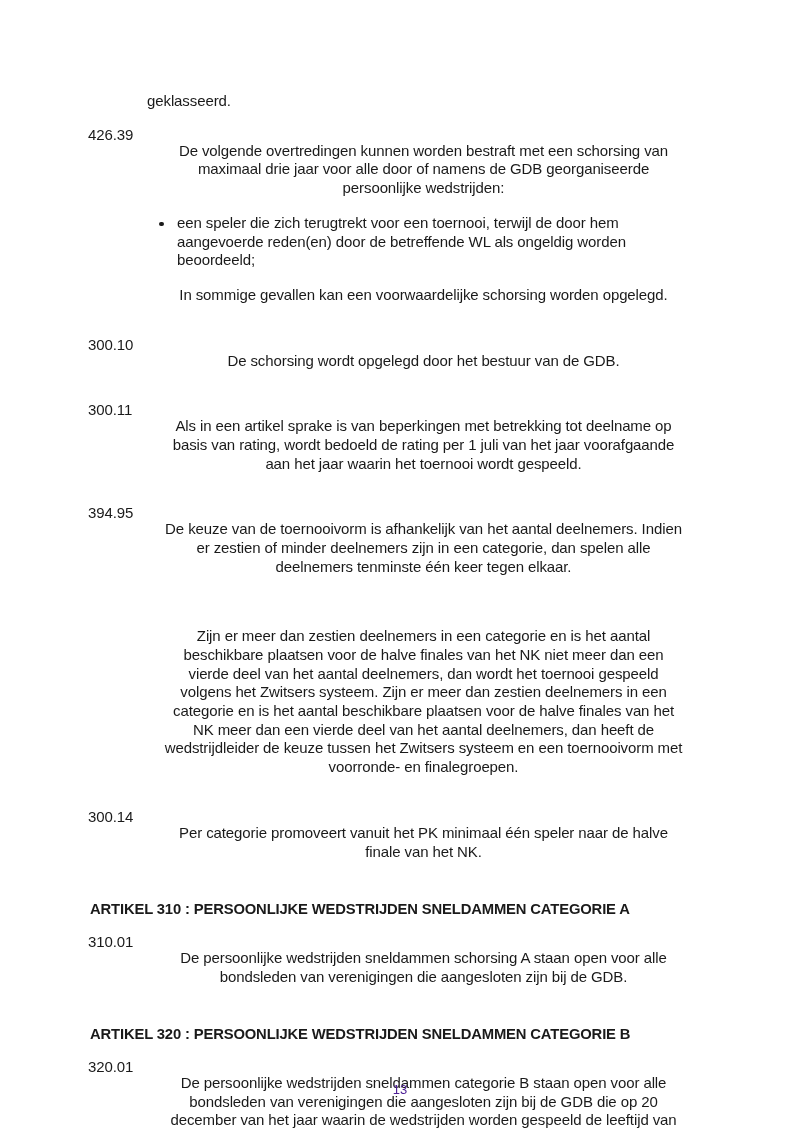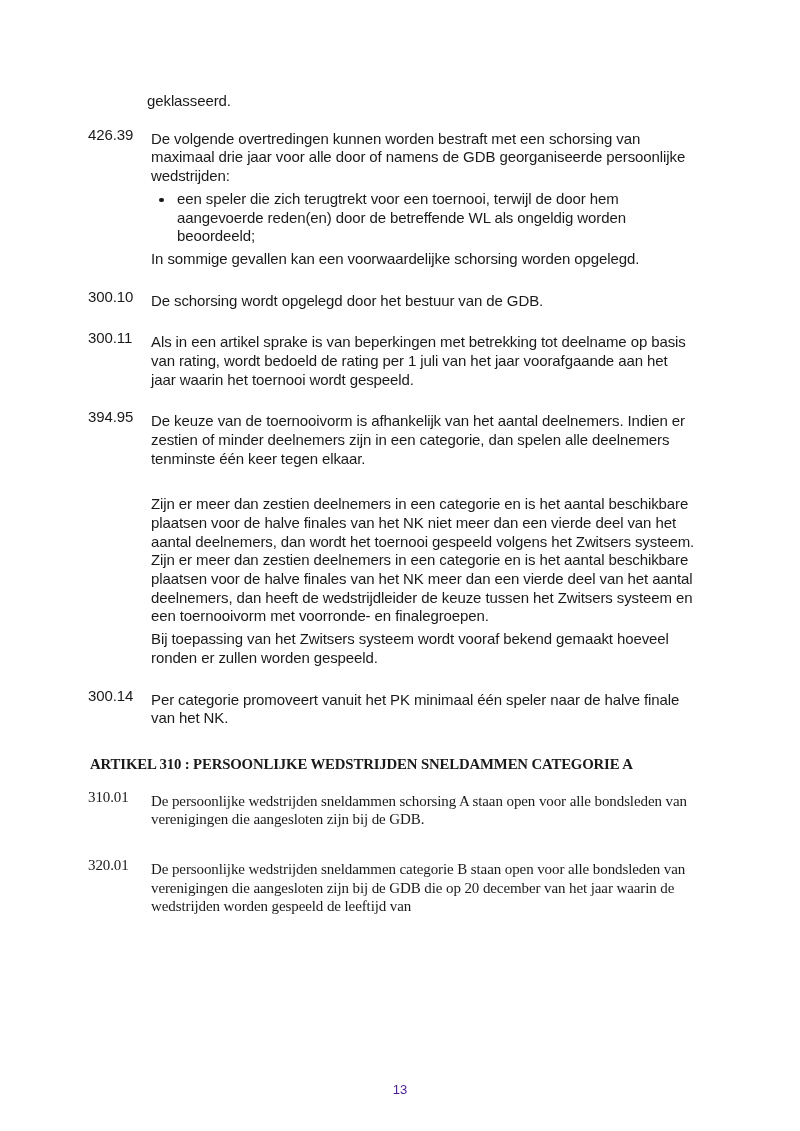--- a/index.html
+++ b/index.html
@@ -42,21 +42,22 @@
   .clause-num {
     flex: 0 0 59px;
     width: 59px;
     white-space: nowrap;
   }
   .clause-body {
     flex: 1 1 auto;
     min-width: 0;
   }
   .clause-body p {
-    margin: 4px;
+    margin: 16px;
+    text-align: center;
   }
   .clause-body p + p {
     margin-top: 0;
   }
   .spacer-line {
     height: 18.7px;
   }
 
   
   .plain-indent {
@@ -87,21 +88,20 @@
   
   .article-heading {
     font-weight: bold;
     font-size: 14.8px;
     line-height: 18.7px;
     letter-spacing: -0.15px;
     margin: 0 0 14px 2px;
   }
   .heading-block {
     margin-top: 23px;
-    font-family: Liberation Serif, serif;
   }
 
   
   .page-number {
     position: absolute;
     left: 0;
     right: 0;
     top: 1082px;
     text-align: center;
     font-size: 13px;
@@ -144,21 +144,20 @@
       </div>
     </div>
 
 
     <div class="clause">
       <div class="doc-text clause-num">394.95</div>
       <div class="doc-text clause-body">
         <p>De keuze van de toernooivorm is afhankelijk van het aantal deelnemers. Indien er zestien of minder deelnemers zijn in een categorie, dan spelen alle deelnemers tenminste één keer tegen elkaar.</p>
         <div class="spacer-line"></div>
         <p>Zijn er meer dan zestien deelnemers in een categorie en is het aantal beschikbare plaatsen voor de halve finales van het NK niet meer dan een vierde deel van het aantal deelnemers, dan wordt het toernooi gespeeld volgens het Zwitsers systeem. Zijn er meer dan zestien deelnemers in een categorie en is het aantal beschikbare plaatsen voor de halve finales van het NK meer dan een vierde deel van het aantal deelnemers, dan heeft de wedstrijdleider de keuze tussen het Zwitsers systeem en een toernooivorm met voorronde- en finalegroepen.</p>
-        <p>Bij toepassing van het Zwitsers systeem wordt vooraf bekend gemaakt hoeveel ronden er zullen worden gespeeld.</p>
       </div>
     </div>
 
     <div class="clause">
       <div class="doc-text clause-num">300.14</div>
       <div class="doc-text clause-body">
         <p>Per categorie promoveert vanuit het PK minimaal één speler naar de halve finale van het NK.</p>
       </div>
     </div>
 
@@ -166,20 +165,21 @@
       <p class="article-heading">ARTIKEL 310 : PERSOONLIJKE WEDSTRIJDEN SNELDAMMEN CATEGORIE A</p>
       <div class="clause">
         <div class="doc-text clause-num">310.01</div>
         <div class="doc-text clause-body">
           <p>De persoonlijke wedstrijden sneldammen schorsing A staan open voor alle bondsleden van verenigingen die aangesloten zijn bij de GDB.</p>
         </div>
       </div>
     </div>
 
     <div class="heading-block">
+      <p class="article-heading">ARTIKEL 320 : PERSOONLIJKE WEDSTRIJDEN SNELDAMMEN CATEGORIE B</p>
       <div class="clause">
         <div class="doc-text clause-num">320.01</div>
         <div class="doc-text clause-body">
           <p>De persoonlijke wedstrijden sneldammen categorie B staan open voor alle bondsleden van verenigingen die aangesloten zijn bij de GDB die op 20 december van het jaar waarin de wedstrijden worden gespeeld de leeftijd van</p>
         </div>
       </div>
     </div>
 
   </div>
 

